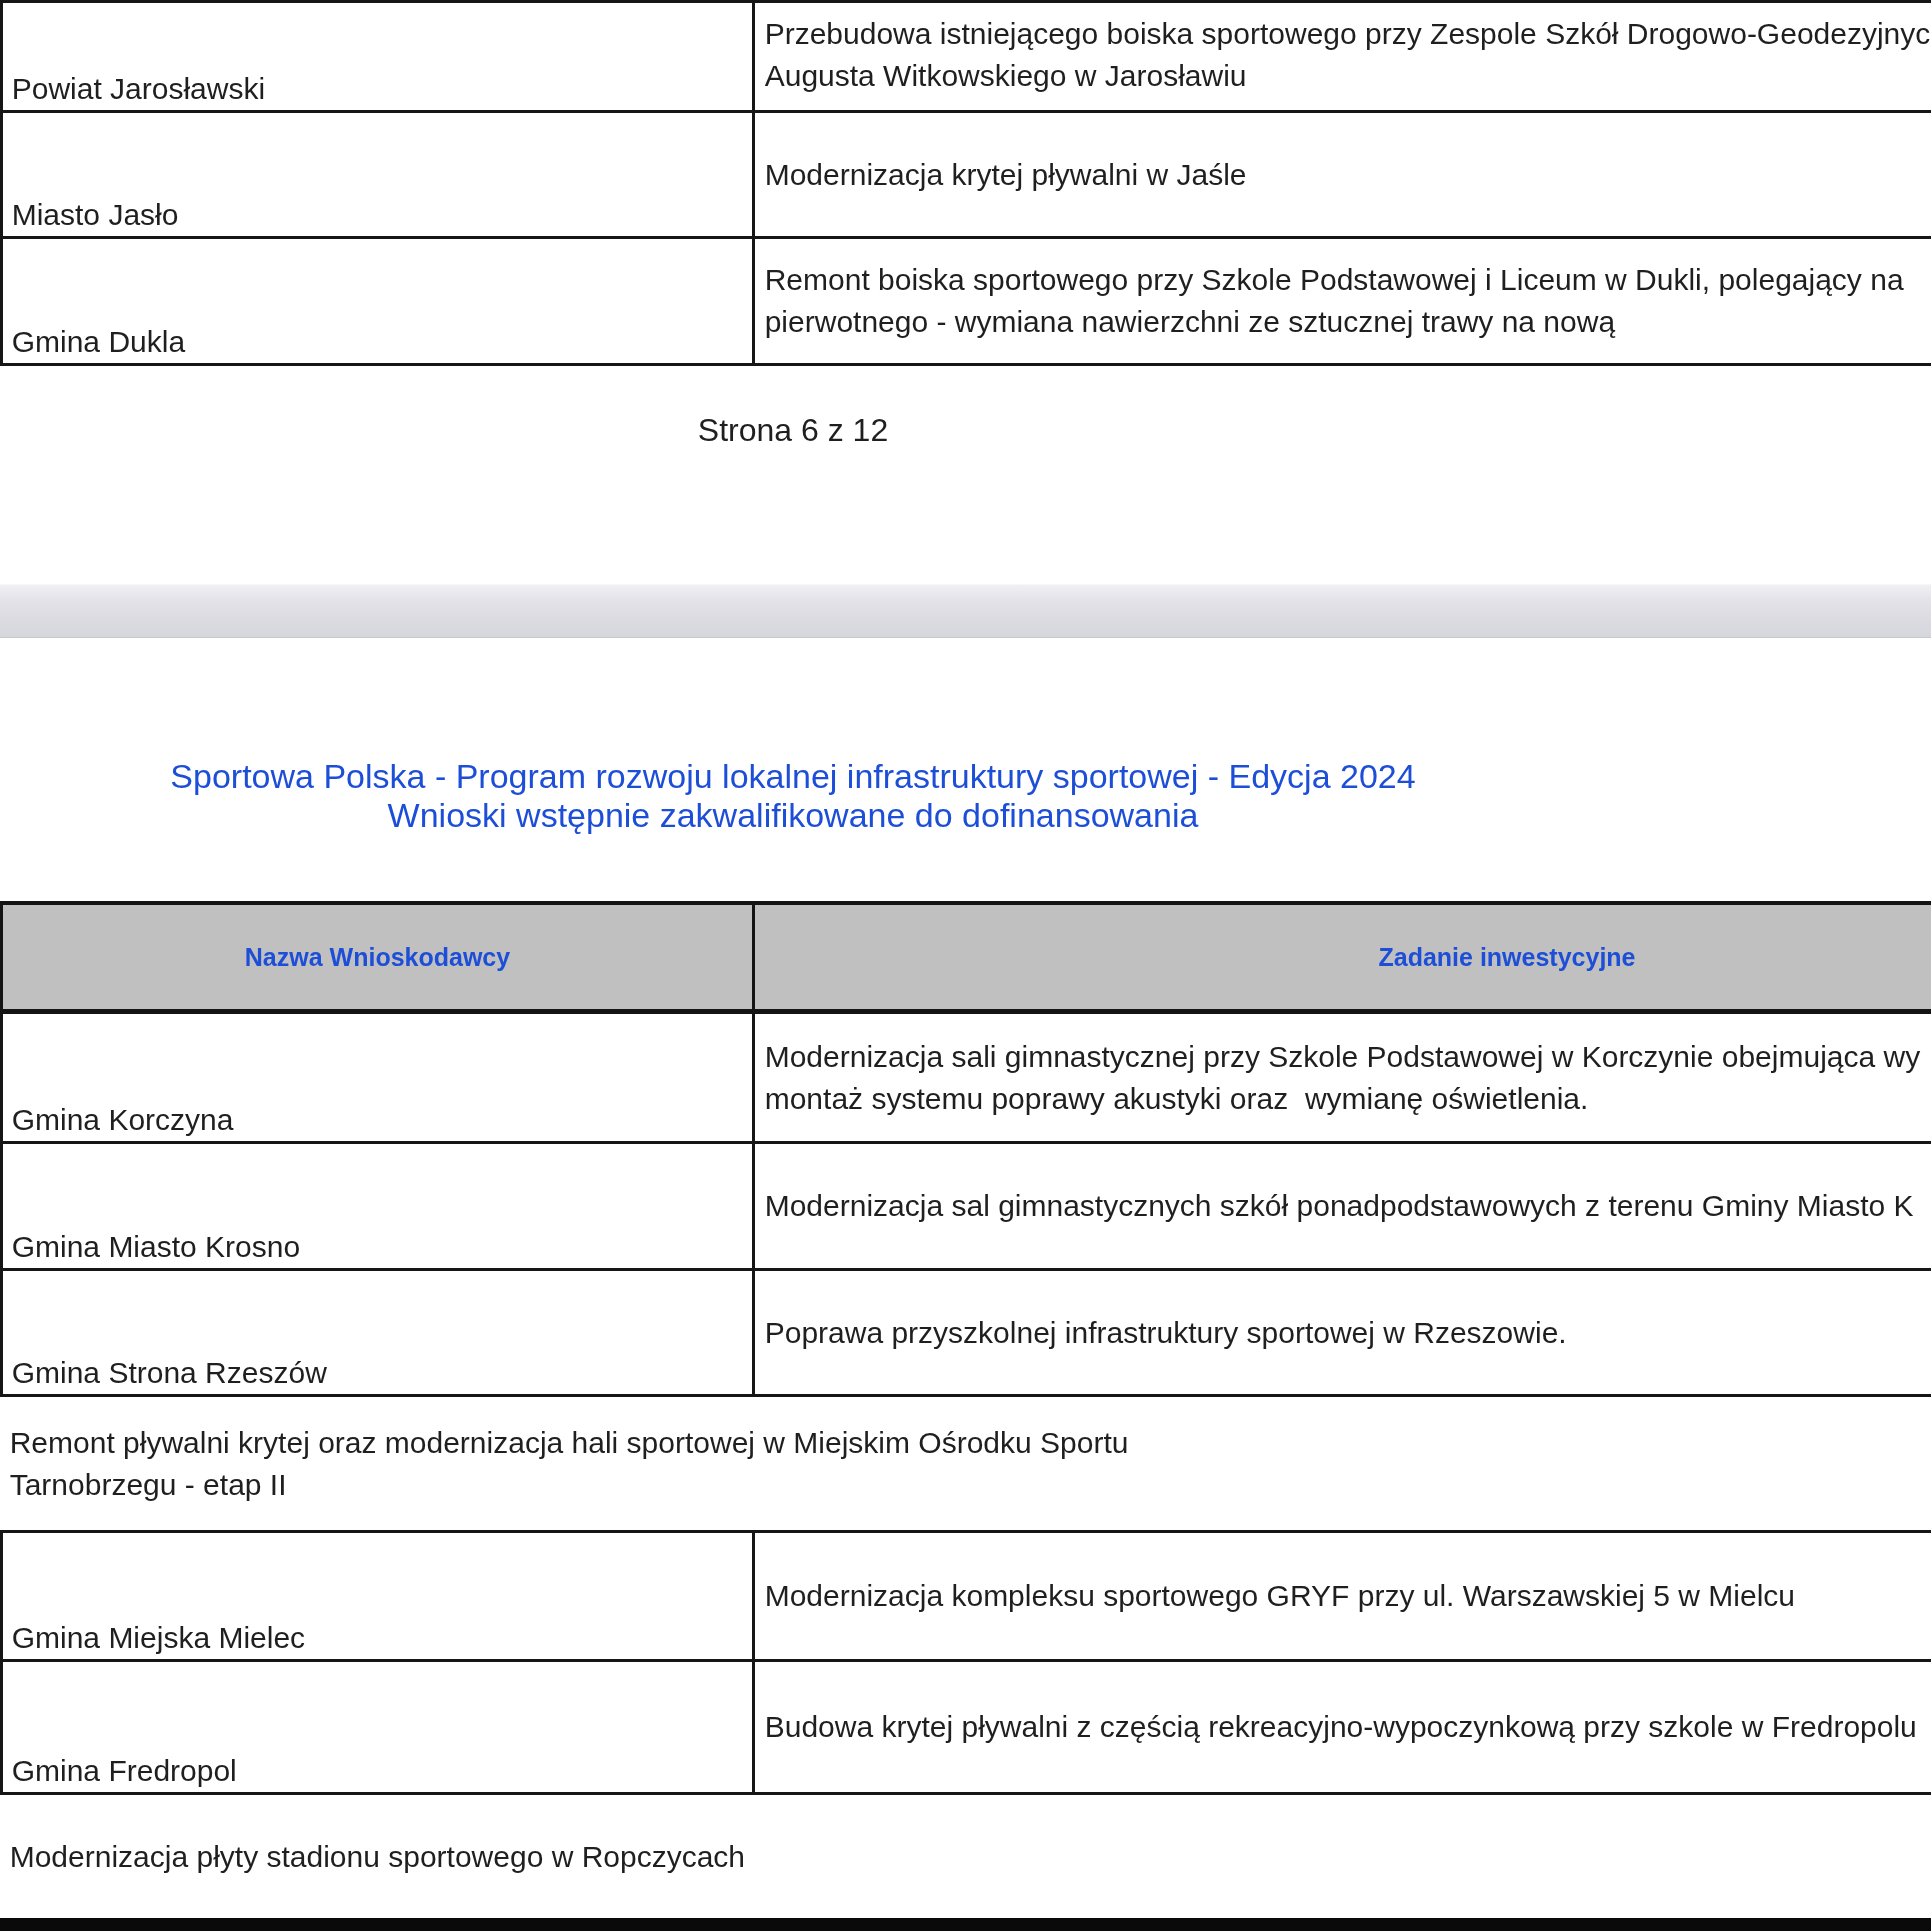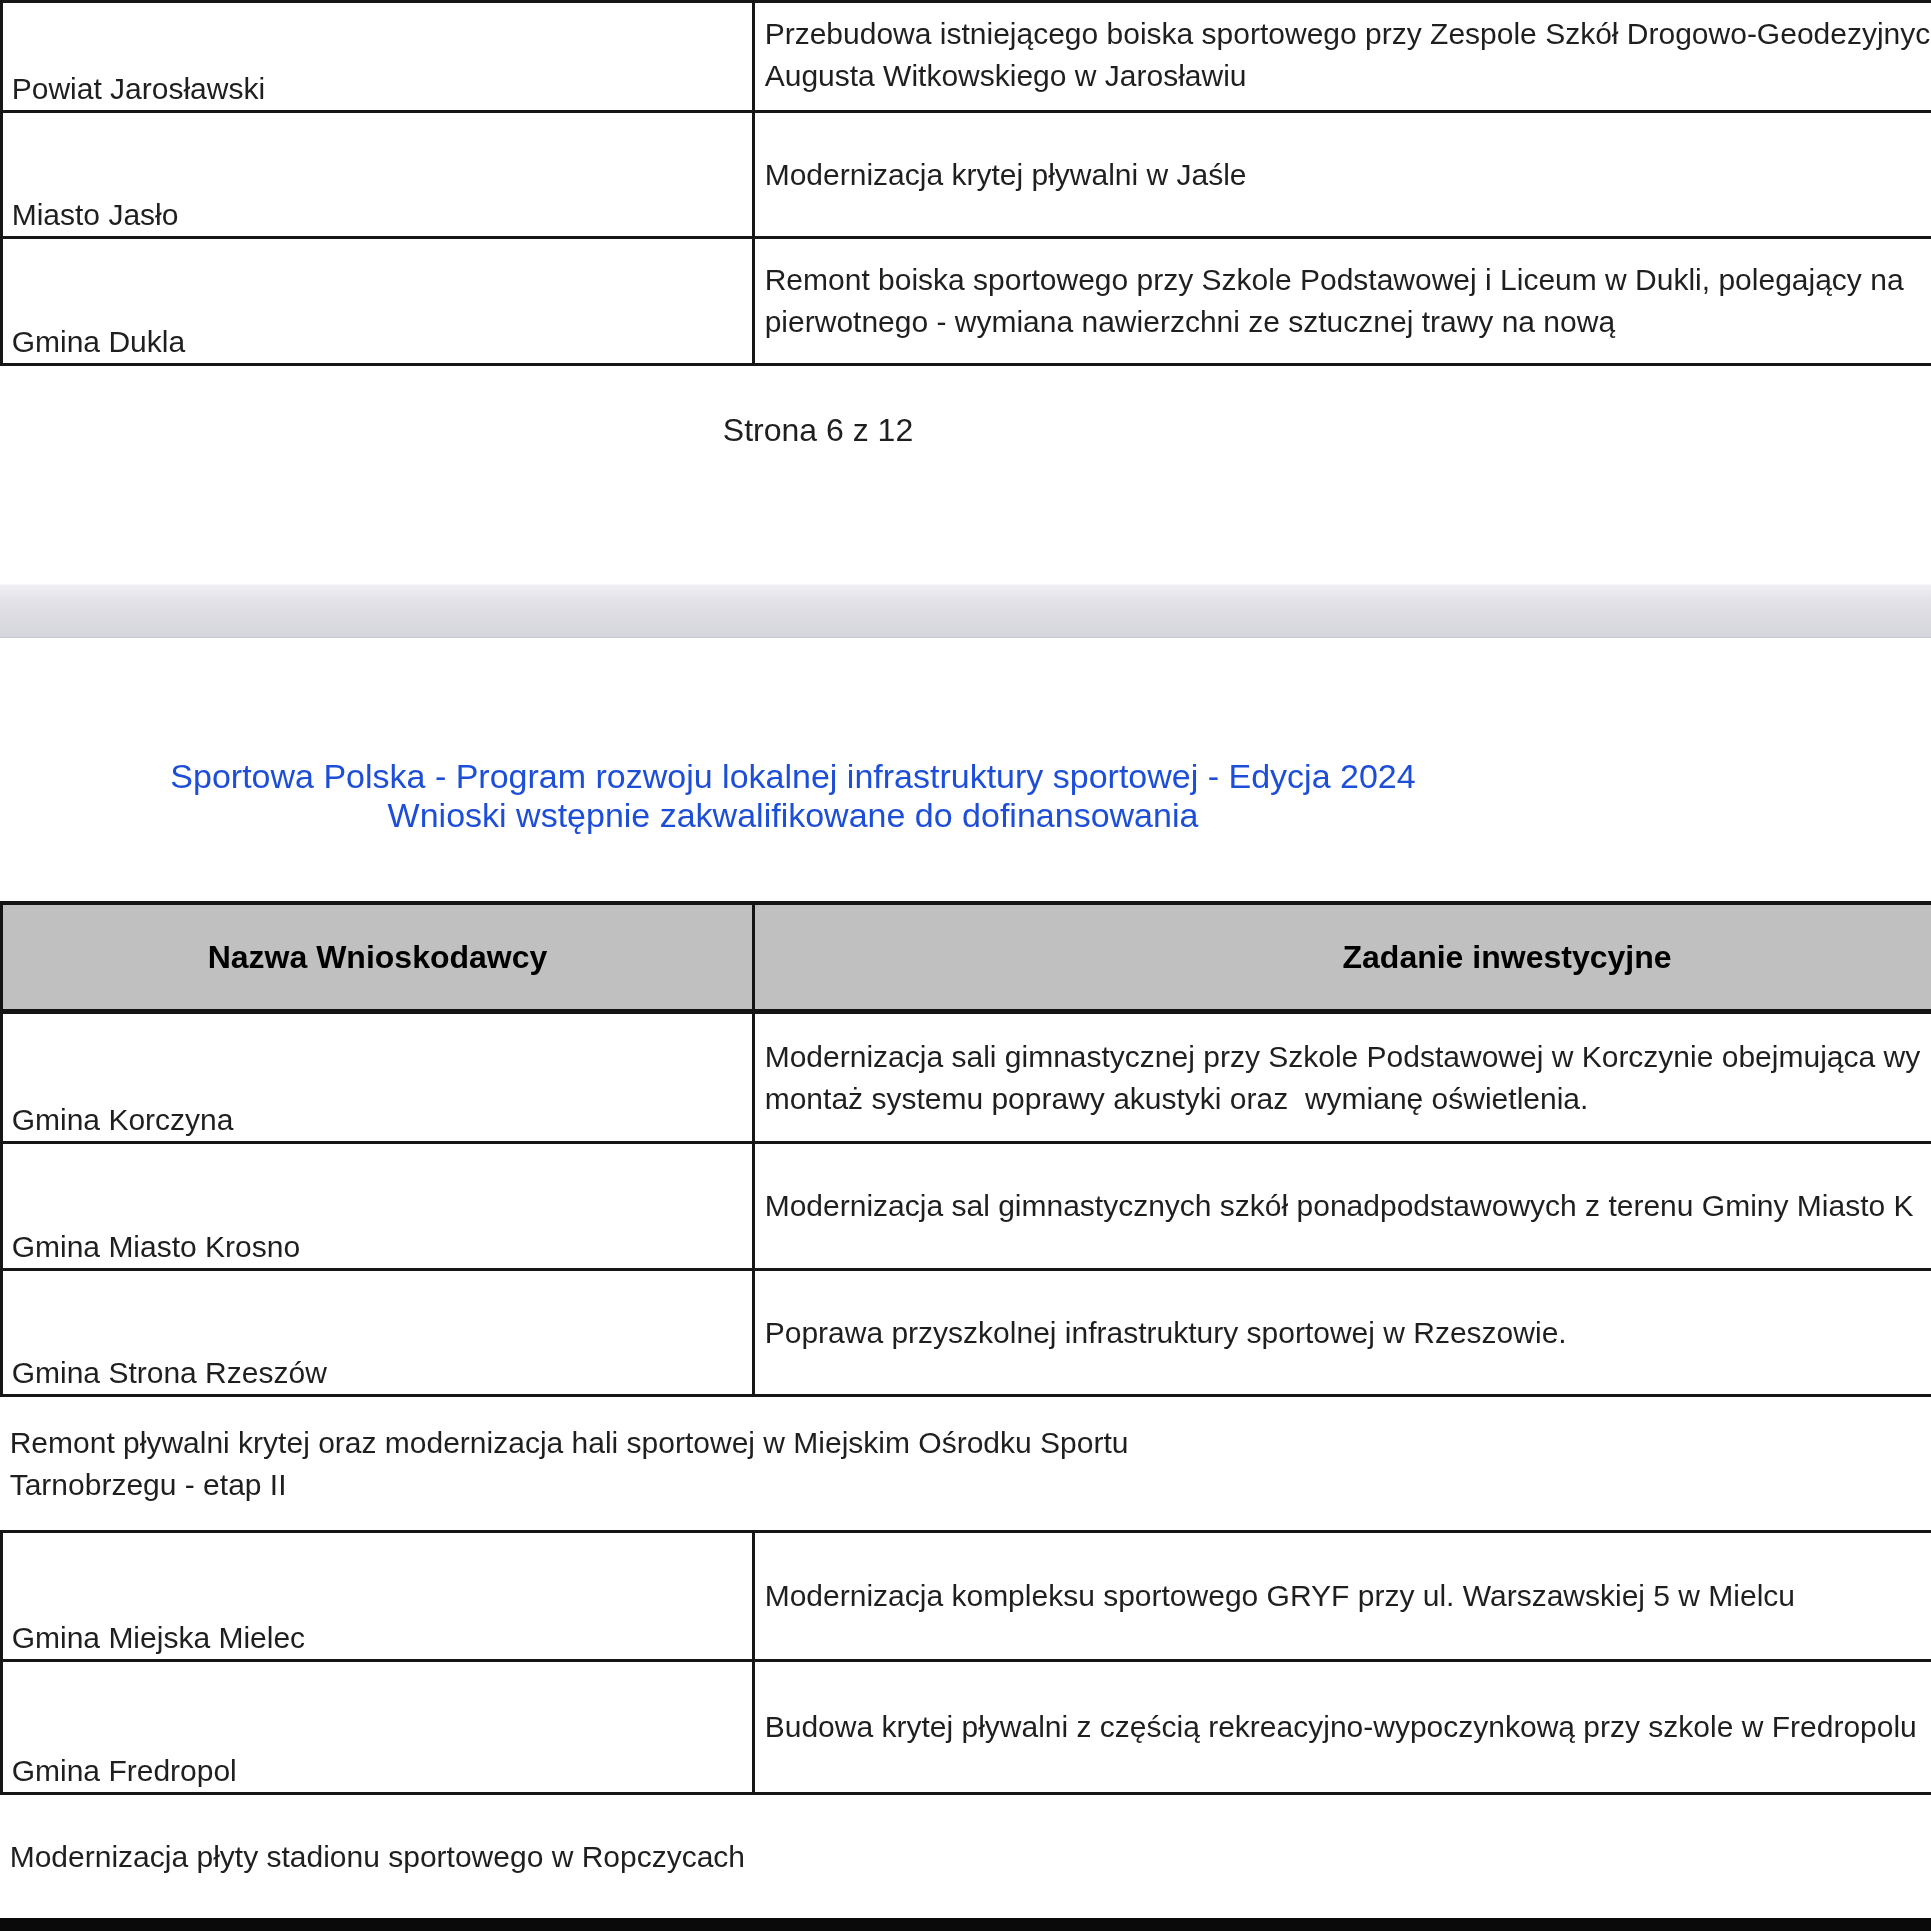--- a/index.html
+++ b/index.html
@@ -19,24 +19,24 @@
       padding-left:9.7px;}
   .cell-text{font-size:30px;line-height:42px;white-space:pre;color:#1f1f1f;}
   .topline{position:absolute;left:0;top:0;width:2259px;height:2.9px;background:#161616;}
   
   .thead{display:flex;box-sizing:border-box;background:#c0c0c0;
          border-top:4.8px solid #141414;border-bottom:5.8px solid #141414;}
   .thead .h1{box-sizing:border-box;width:755px;flex:0 0 755px;
              border-left:3.9px solid #141414;border-right:3.9px solid #141414;
              display:flex;align-items:center;justify-content:center;}
   .thead .h2{flex:1 1 auto;display:flex;align-items:center;justify-content:center;}
-  .head-text{font-size:32px;font-weight:bold;color:#000000;}
+  .head-text{font-size:25px;font-weight:bold;color:#1d4ed8;}
   
   .center-line{position:absolute;left:0;width:1586px;text-align:center;font-size:34px;color:#1d4ed8;}
-  .footer-line{position:absolute;left:0;width:1586px;text-align:center;font-size:32px;color:#1f1f1f;padding-left:25px;}
+  .footer-line{position:absolute;left:0;width:1586px;text-align:center;font-size:32px;color:#1f1f1f;}
   
   .separator{
     position:absolute;left:0;top:584px;width:1931px;height:52px;
     background:linear-gradient(to bottom,#f0f0f4 0%,#e4e4ea 25%,#dddde3 55%,#d6d6dd 100%);
     border-top:1.9px solid #f7f7f9;border-bottom:1.9px solid #c7c7cf;
   }
   .bottom-bar{position:absolute;left:0;top:1918px;width:1931px;height:13.5px;background:#0a0a0a;}
 </style>
 </head>
 <body>

